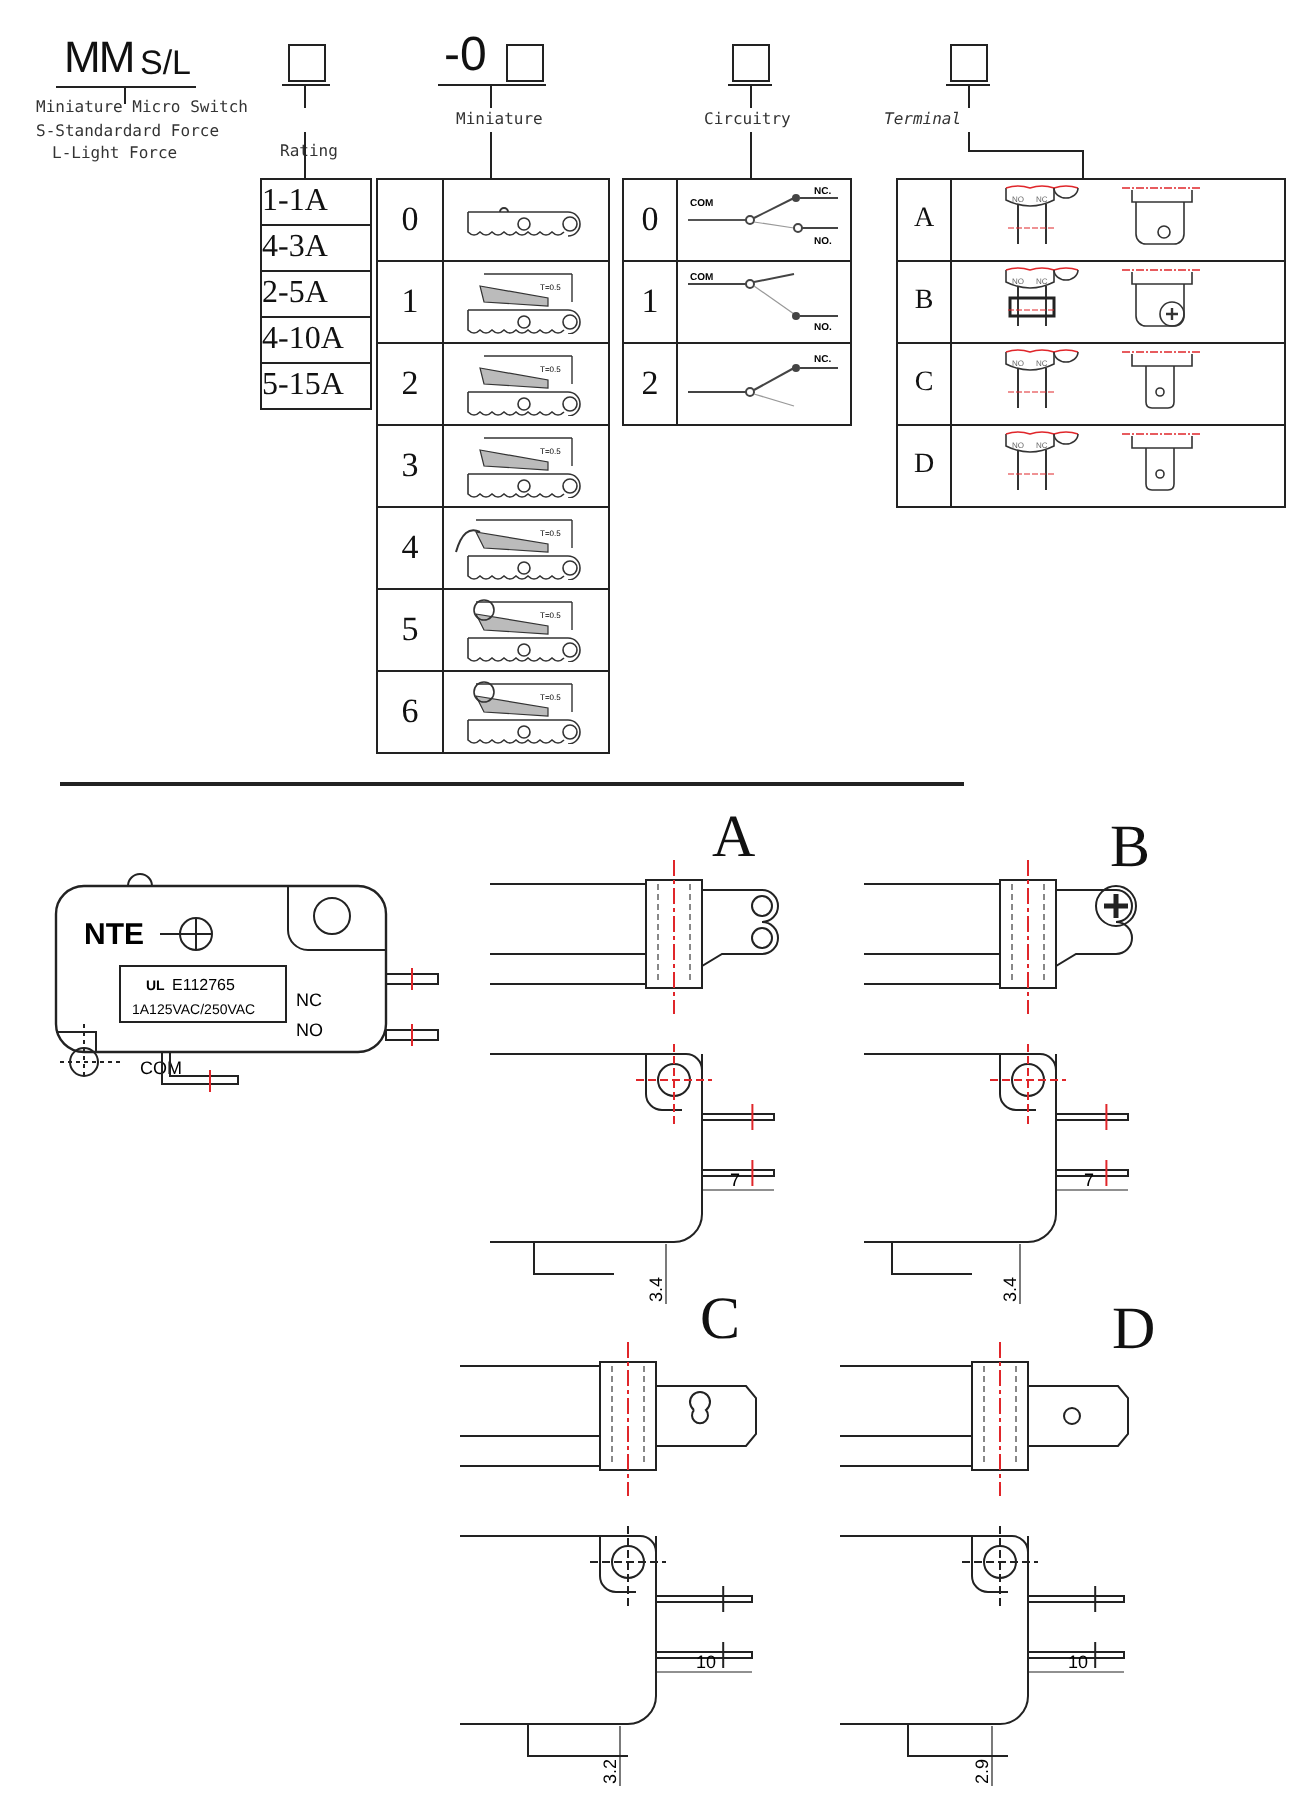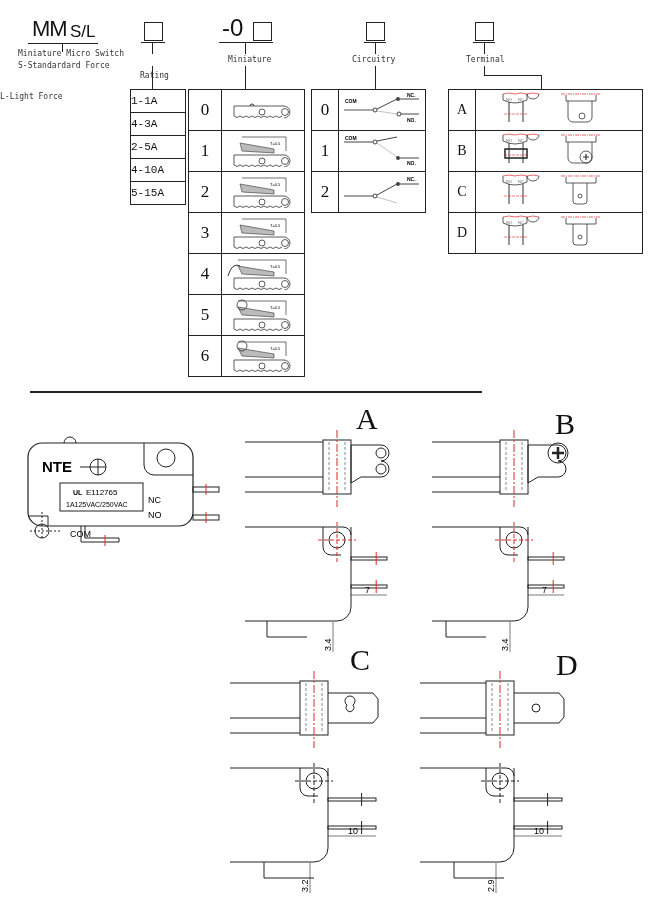--- a/index.html
+++ b/index.html
@@ -6,34 +6,34 @@
   body { width:650px; height:906px; position:relative; overflow:hidden; font-family:"DejaVu Serif", serif; color:#111; }
   .abs { position:absolute; }
   .serif { font-family:Liberation Sans, sans-serif; }
   .box { border:1px solid #222; width:17px; height:17px; position:absolute; background:#fff; }
   .uline { position:absolute; height:1px; background:#222; }
   .vline { position:absolute; width:1px; background:#222; }
   .label { position:absolute; font-size:8px; font-family:"DejaVu Sans Mono", monospace; color:#333; white-space:nowrap; }
   table.grid { position:absolute; border-collapse:collapse; }
   table.grid td { border:1px solid #222; padding:0; }
   .code { font-family:"Liberation Serif", serif; font-size:17px; text-align:center; }
-  .rating td { font-family:Liberation Mono, monospace; font-size:11px; height:22px; width:54px; padding-left:2px; }
+  .rating td { font-family:Liberation Serif, serif; font-size:16px; height:22px; width:54px; padding-left:2px; }
   svg text { font-family:"Liberation Sans", sans-serif; }
   .big-letter { position:absolute; font-family:"Liberation Serif", serif; font-size:30px; }
 </style>
 </head>
 <body>
 
 <div class="abs serif" style="left:32px;top:16px;font-size:22px;letter-spacing:-1px;">MM</div>
 <div class="abs serif" style="left:70px;top:22px;font-size:17px;">S/L</div>
 <div class="uline" style="left:28px;top:43px;width:70px;"></div>
 <div class="vline" style="left:62px;top:43px;height:9px;"></div>
 <div class="label" style="left:18px;top:49px;">Miniature Micro Switch</div>
 <div class="label" style="left:18px;top:61px;">S-Standardard Force</div>
-<div class="label" style="left:0;top:72px;margin-top:20px;">L-Light Force</div>
+<div class="label" style="left:26px;top:72px;">L-Light Force</div>
 
 <div class="box" style="left:144px;top:22px;"></div>
 <div class="uline" style="left:141px;top:42px;width:24px;"></div>
 <div class="vline" style="left:152px;top:42px;height:12px;"></div>
 <div class="label" style="left:140px;top:71px;">Rating</div>
 <div class="vline" style="left:152px;top:66px;height:23px;"></div>
 
 <div class="abs serif" style="left:222px;top:14px;font-size:24px;">-0</div>
 <div class="box" style="left:253px;top:22px;"></div>
 <div class="uline" style="left:219px;top:42px;width:54px;"></div>
@@ -43,21 +43,21 @@
 
 <div class="box" style="left:366px;top:22px;"></div>
 <div class="uline" style="left:364px;top:42px;width:22px;"></div>
 <div class="vline" style="left:375px;top:42px;height:12px;"></div>
 <div class="label" style="left:352px;top:55px;">Circuitry</div>
 <div class="vline" style="left:375px;top:66px;height:23px;"></div>
 
 <div class="box" style="left:475px;top:22px;"></div>
 <div class="uline" style="left:473px;top:42px;width:22px;"></div>
 <div class="vline" style="left:484px;top:42px;height:12px;"></div>
-<div class="label" style="left:466px;top:55px;">Terminal</div>
+<div class="label" style="left:442px;top:55px;font-style:italic;">Terminal</div>
 <div class="vline" style="left:484px;top:66px;height:9px;"></div>
 <div class="uline" style="left:484px;top:75px;width:58px;"></div>
 <div class="vline" style="left:541px;top:75px;height:14px;"></div>
 
 <table class="grid rating" style="left:130px;top:89px;">
   <tbody>
       <tr>
         <td>1-1A</td>
       </tr>
   <tr>

